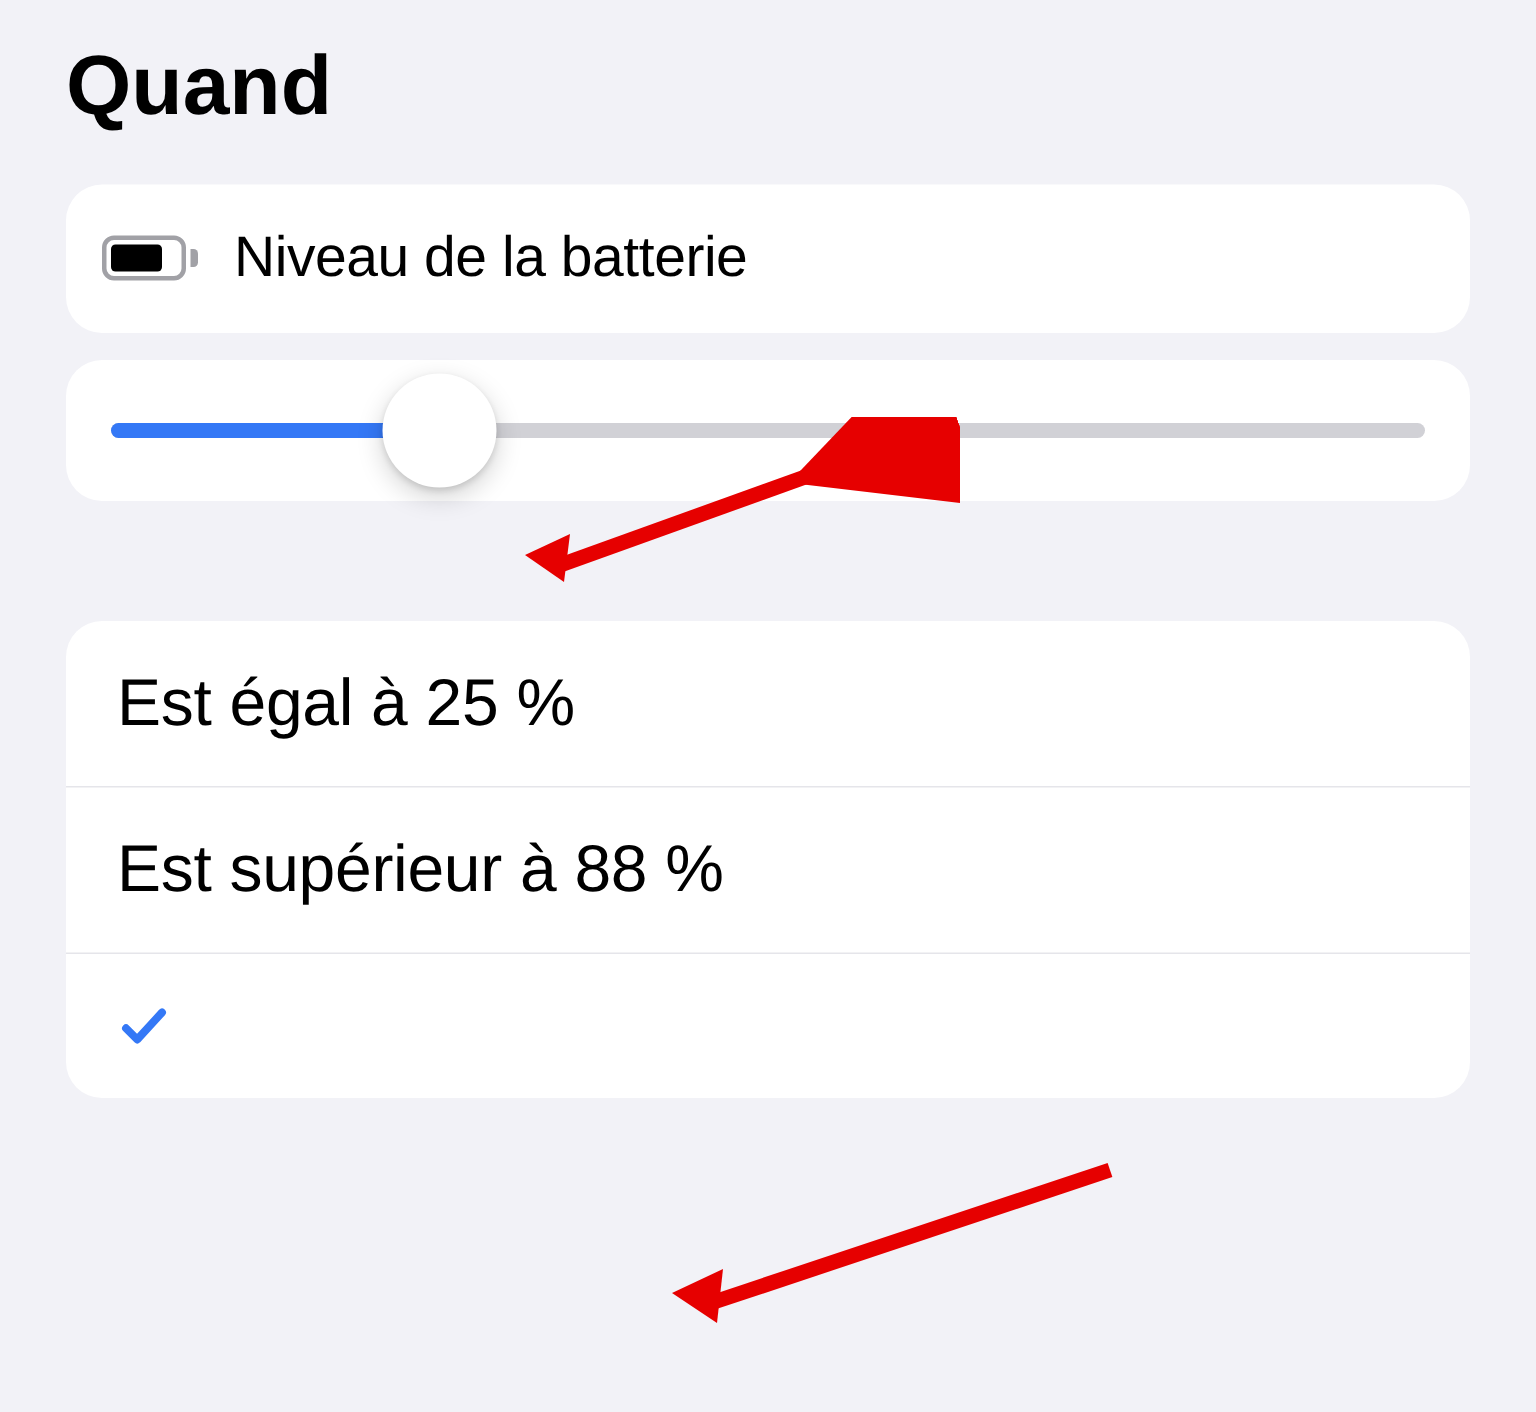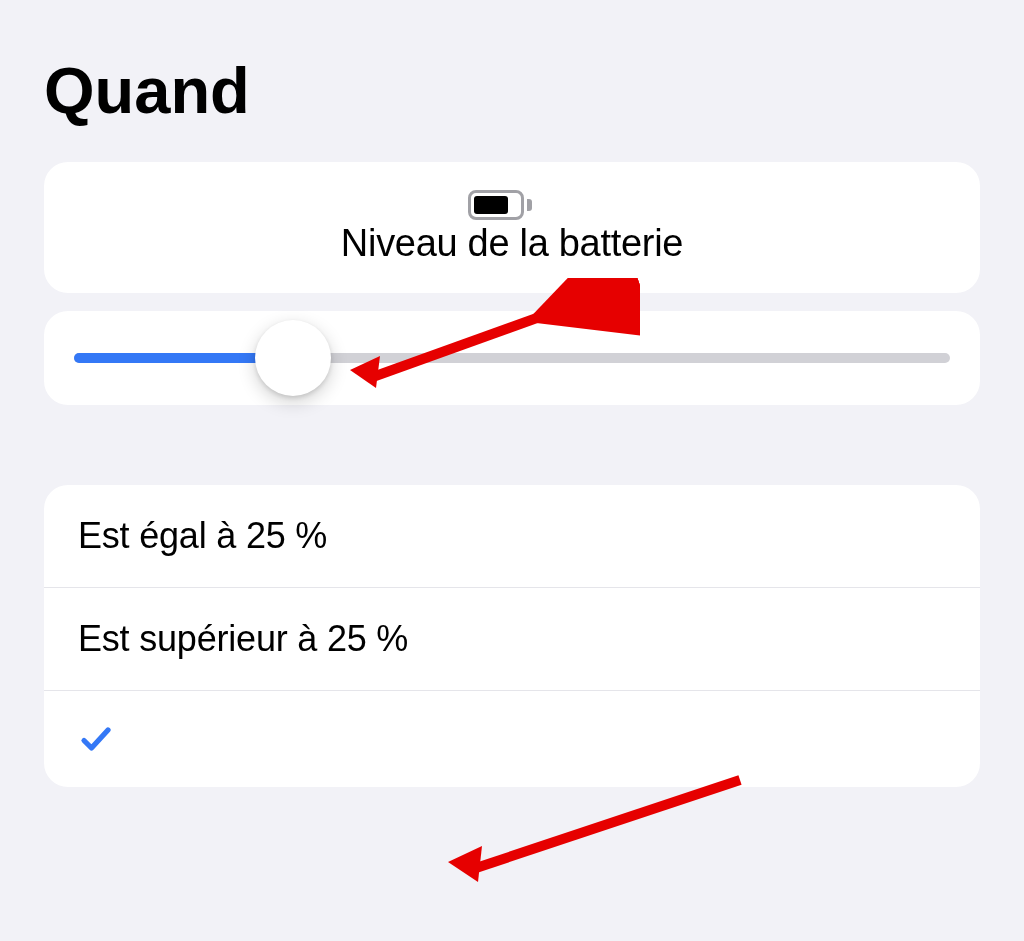--- a/index.html
+++ b/index.html
@@ -10,32 +10,30 @@
     body {
       font-family: -apple-system, BlinkMacSystemFont, "SF Pro Text", "Helvetica Neue", Arial, sans-serif;
       background: #f2f2f7;
       width: 1024px;
       height: 941px;
       padding: 0;
       position: relative;
       overflow: hidden;
     }
     .section-title {
-      font-size: 65px;
+      font-size: 56px;
       font-weight: 700;
       color: #000;
       padding: 24px 44px 16px 44px;
-      margin-top: 29px;
     }
     .card {
       background: #fff;
       border-radius: 24px;
       margin: 18px 44px;
       box-shadow: 0 0 0 rgba(0,0,0,0);
-      flex-direction: column;
     }
     .battery-row {
       display: flex;
       align-items: center;
       padding: 28px 24px 28px 24px;
     }
     .battery-icon {
       width: 62px;
       height: 32px;
       position: relative;
@@ -107,21 +105,21 @@
     .options-card {
       padding: 0;
       margin-top: 80px;
     }
     .option-row {
       display: flex;
       align-items: flex-start;
       justify-content: space-between;
       padding: 30px 34px 30px 34px;
       border-bottom: 1px solid #e5e5ea;
-      font-size: 36px;
+      font-size: 44px;
       color: #000;
       letter-spacing: -0.2px;
     }
     .option-row:last-child {
       border-bottom: none;
     }
     .check-icon {
       width: 36px;
       height: 36px;
       color: #3478f6;
@@ -163,21 +161,21 @@
     <div class="slider-fill" style="width: 25%;"></div>
     <div class="slider-thumb" style="left: 25%;"></div>
   </div>
 </div>
 
 <div class="card options-card">
   <div class="option-row">
     <span>Est égal à 25 %</span>
   </div>
   <div class="option-row">
-    <span>Est supérieur à 25 %</span>
+    <span>Est supérieur à 88 %</span>
   </div>
   <div class="option-row">
     <svg class="check-icon" viewBox="0 0 24 24" fill="none" stroke="#3478f6" stroke-width="3.5" stroke-linecap="round" stroke-linejoin="round">
       <polyline points="4,13 9,18 20,6"></polyline>
     </svg>
   </div>
 </div>
 
 <svg class="arrow-annotation arrow1" viewBox="0 0 300 120">
   <defs>

